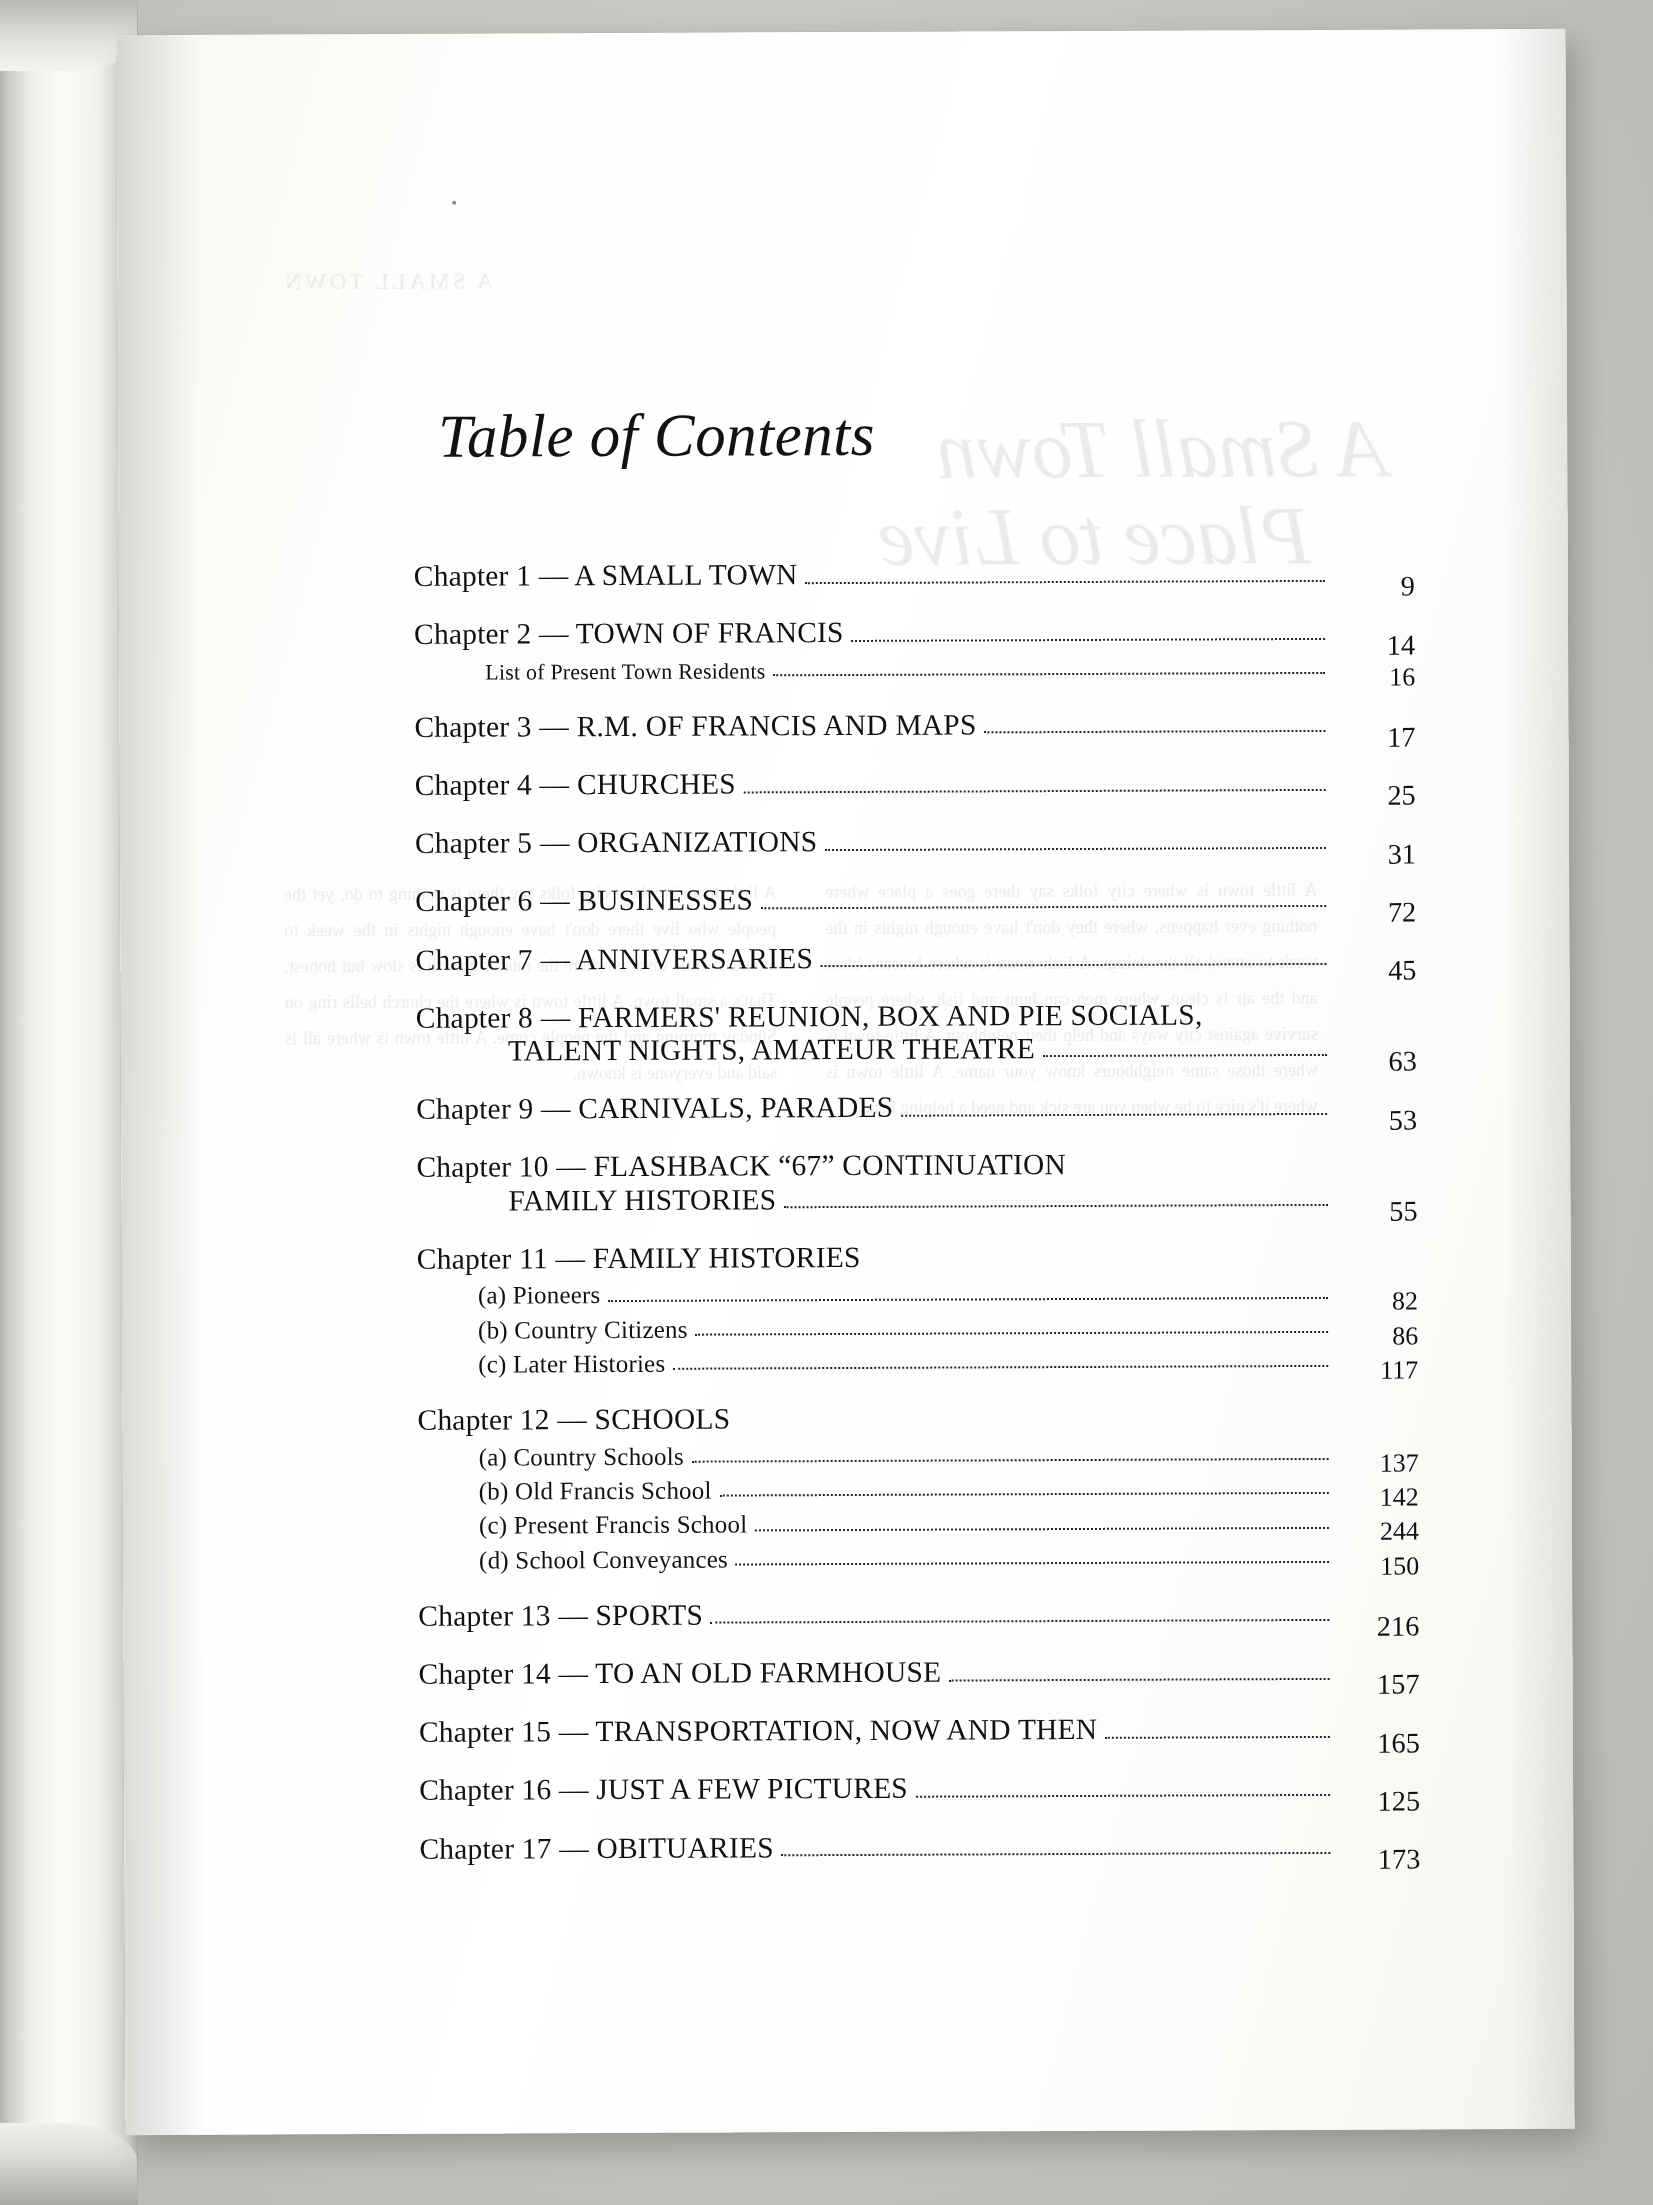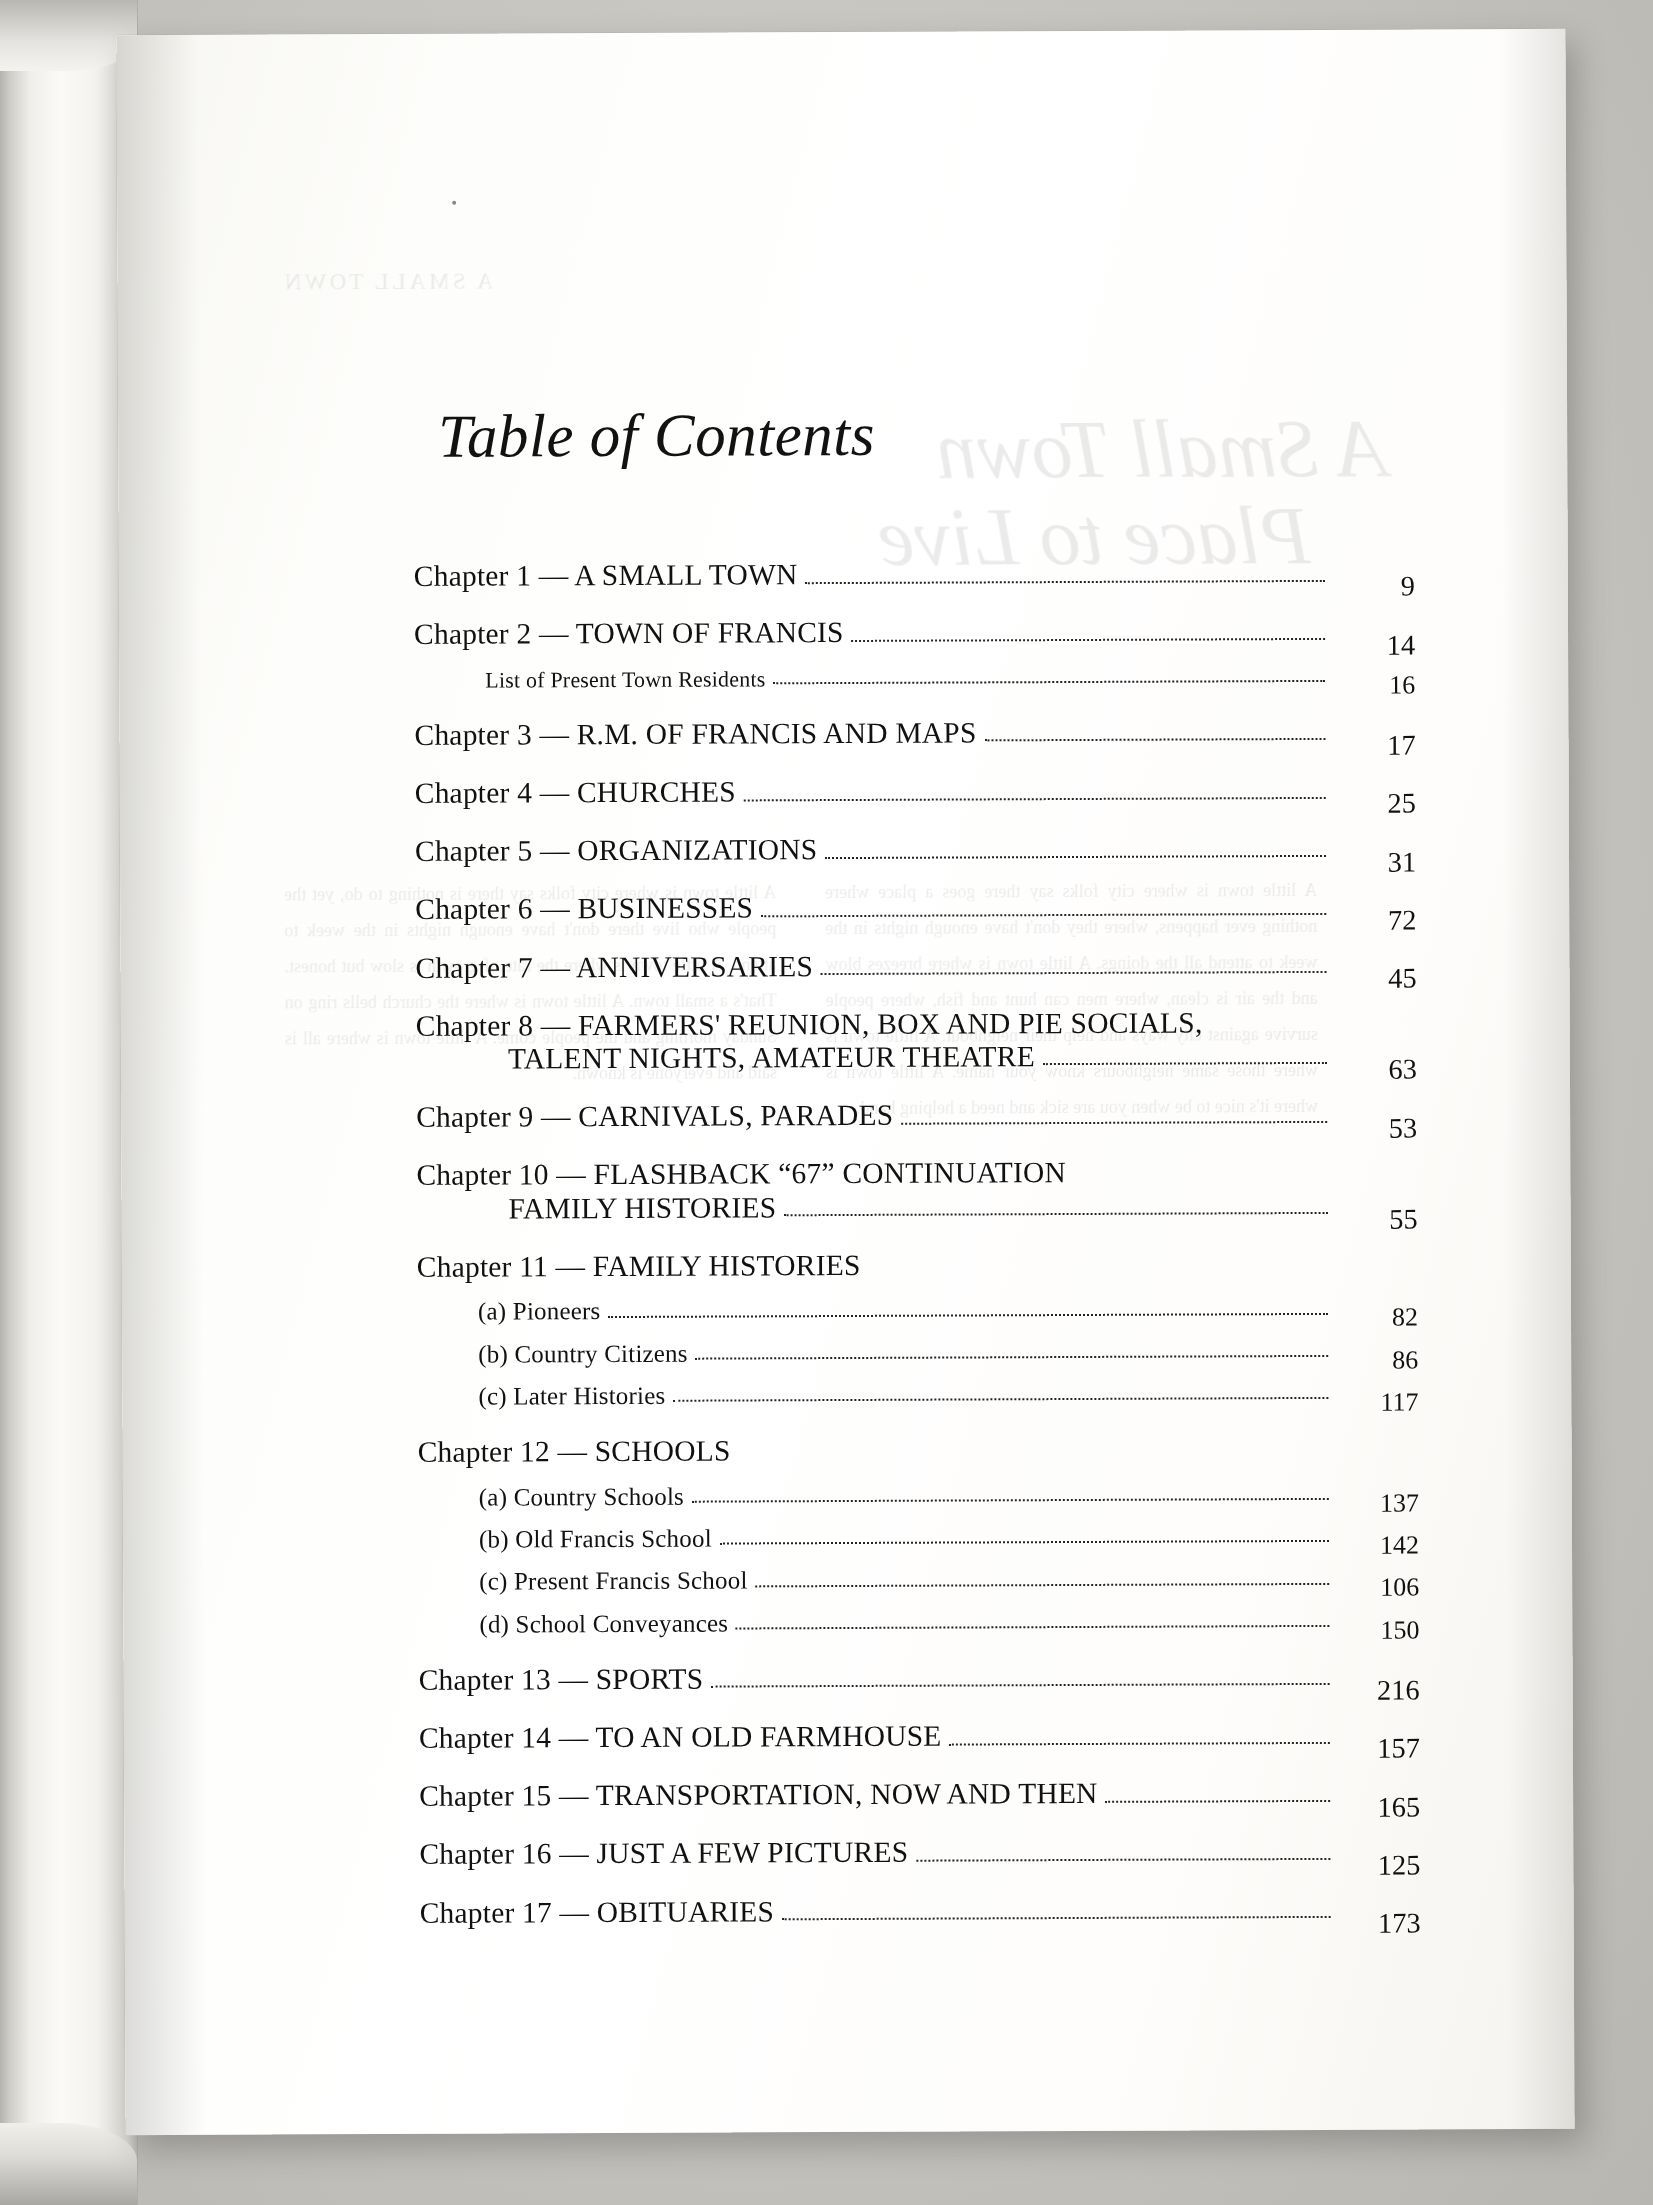--- a/index.html
+++ b/index.html
@@ -180,21 +180,20 @@
     color: #111;
     width: 82px;
     text-align: right;
     white-space: nowrap;
     position: relative;
     top: 14.2px;
   }
   .pagenum.sub {
     font-size: 26px;
     top: 11px;
-    margin-top: 8px;
   }
   
   .cont {
     font-size: 29.5px;
     color: #111;
     padding-left: 92px;
     white-space: nowrap;
     letter-spacing: 0.2px;
   }
   .gap-lg { margin-bottom: 24px; }
@@ -360,21 +359,21 @@
           <div class="line">
             <span class="label sub-lettered">(b) Old Francis School</span>
             <span class="dots"></span>
             <span class="pagenum sub">142</span>
           </div>
         </div>
         <div class="entry gap-sm">
           <div class="line">
             <span class="label sub-lettered">(c) Present Francis School</span>
             <span class="dots"></span>
-            <span class="pagenum sub">106</span>
+            <span class="pagenum sub">244</span>
           </div>
         </div>
         <div class="entry gap-lg">
           <div class="line">
             <span class="label sub-lettered">(d) School Conveyances</span>
             <span class="dots"></span>
             <span class="pagenum sub">150</span>
           </div>
         </div>
         <div class="entry gap-lg">

